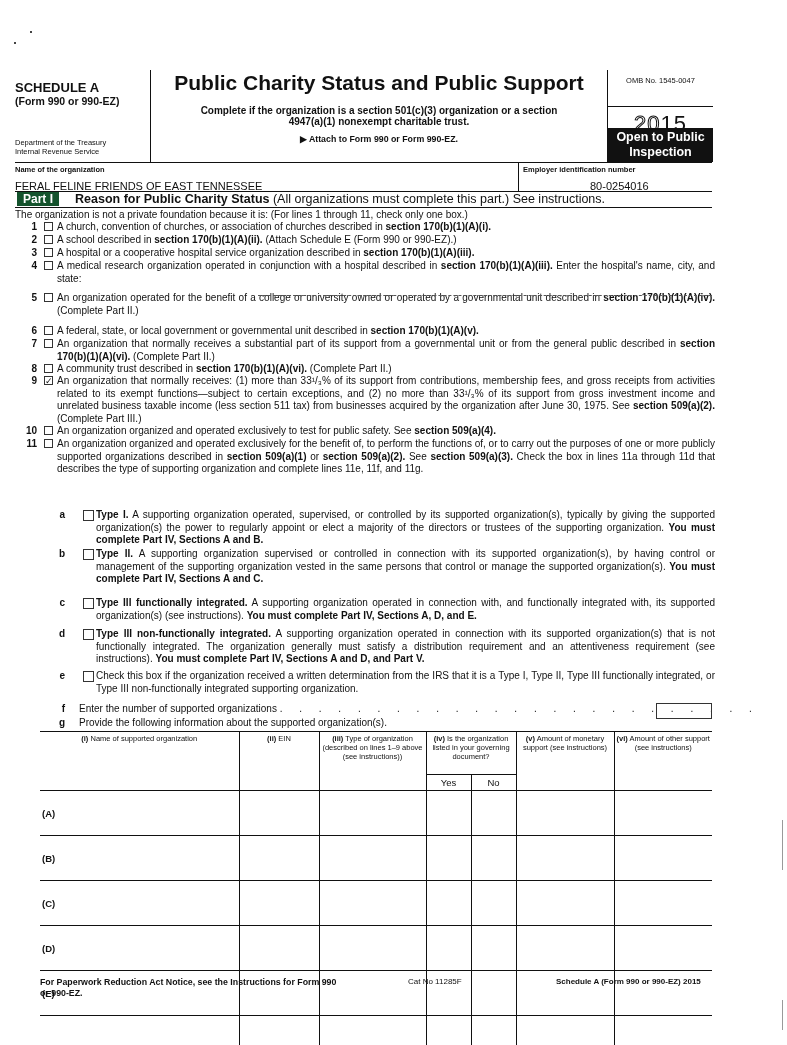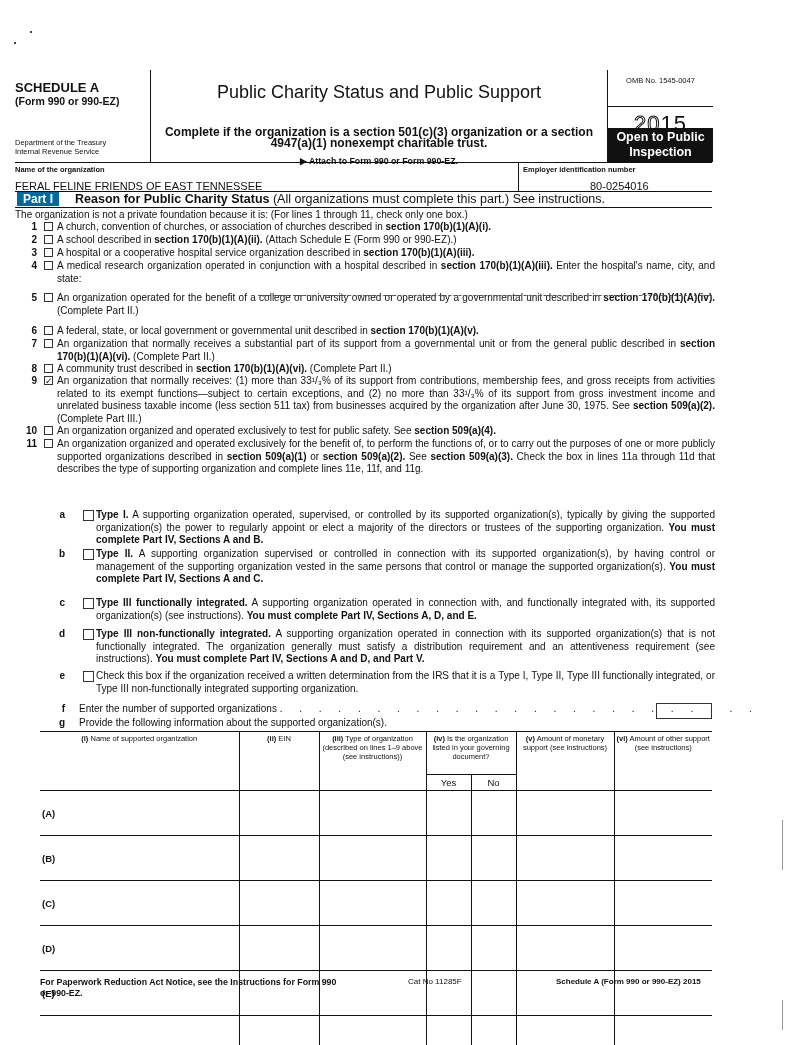--- a/index.html
+++ b/index.html
@@ -3,37 +3,37 @@
 <meta charset="utf-8">
 <style>
   html, body { margin:0; padding:0; background:#ffffff; }
   body { width:787px; height:1045px; position:relative; overflow:hidden; color:#111; font-family:"Liberation Sans", sans-serif; }
   .abs { position:absolute; }
   .hdr-left { left:15px; top:70px; width:135px; height:92px; border-right:1.5px solid #111; }
   .sched { font-size:13px; font-weight:bold; margin-top:10px; line-height:15px; }
   .form990 { font-size:10.5px; font-weight:bold; line-height:13px; }
   .dept { position:absolute; left:0; top:68px; font-size:7.5px; line-height:9px; }
   .hdr-mid { left:151px; top:70px; width:456px; height:92px; text-align:center; }
-  .title { font-size:18px; font-weight:normal; margin-top:12px; }
-  .sub { font-size:12px; font-weight:bold; line-height:11px; margin-top:24px; }
+  .title { font-size:21px; font-weight:bold; margin-top:1px; }
+  .sub { font-size:10px; font-weight:bold; line-height:11px; margin-top:10px; }
   .attach { font-size:8.8px; font-weight:bold; margin-top:7px; }
   .info { position:absolute; left:4px; top:79px; font-size:8.5px; font-weight:bold; white-space:nowrap; }
   .info i { font-weight:bold; }
   .hdr-right { left:607px; top:70px; width:105px; height:92px; border-left:1.5px solid #111; }
   .omb { font-size:7.5px; text-align:center; padding:6px 0 21px; border-bottom:1px solid #111; }
   .year { text-align:center; font-size:22px; font-weight:normal; margin-top:4px; letter-spacing:1px; }
   .year .outline { color:#fff; -webkit-text-stroke:1px #111; }
   .open { position:absolute; left:0; top:58px; width:105px; height:34px; background:#111; color:#fff; text-align:center; font-size:12.5px; font-weight:bold; line-height:15px; padding-top:2px; box-sizing:border-box; }
   .hline { position:absolute; height:0; border-top:1.5px solid #111; }
   .hline-thin { position:absolute; height:0; border-top:1px solid #111; }
   .vline { position:absolute; width:0; border-left:1px solid #111; }
   .label-sm { font-size:7.5px; font-weight:bold; }
   .orgname { font-size:11px; }
   .part { left:15px; top:192px; width:697px; height:14px; }
-  .part-badge { position:absolute; left:2px; top:0; background:#0369a1; color:#fff; font-weight:bold; font-size:12px; padding:0 6px; height:14px; line-height:14px; }
+  .part-badge { position:absolute; left:2px; top:0; background:#14532d; color:#fff; font-weight:bold; font-size:12px; padding:0 6px; height:14px; line-height:14px; }
   .part-title { position:absolute; left:60px; top:0; font-size:12.5px; line-height:14px; white-space:nowrap; }
   .line { position:absolute; left:15px; width:700px; font-size:10px; line-height:12.6px; }
   .num { position:absolute; left:0; width:22px; text-align:right; font-weight:bold; }
   .cb { position:absolute; left:29px; top:1px; width:9px; height:9px; border:1px solid #333; box-sizing:border-box; font-size:9px; line-height:8px; text-align:center; }
   .txt { position:absolute; left:42px; right:0; text-align:justify; }
   .sublet .num { width:50px; }
   .sublet .cb { left:68px; }
   .sublet .txt { left:81px; }
   .dots { letter-spacing:7px; }
   .count-box { position:absolute; left:656px; top:703px; width:54px; height:14px; border:1px solid #333; }

